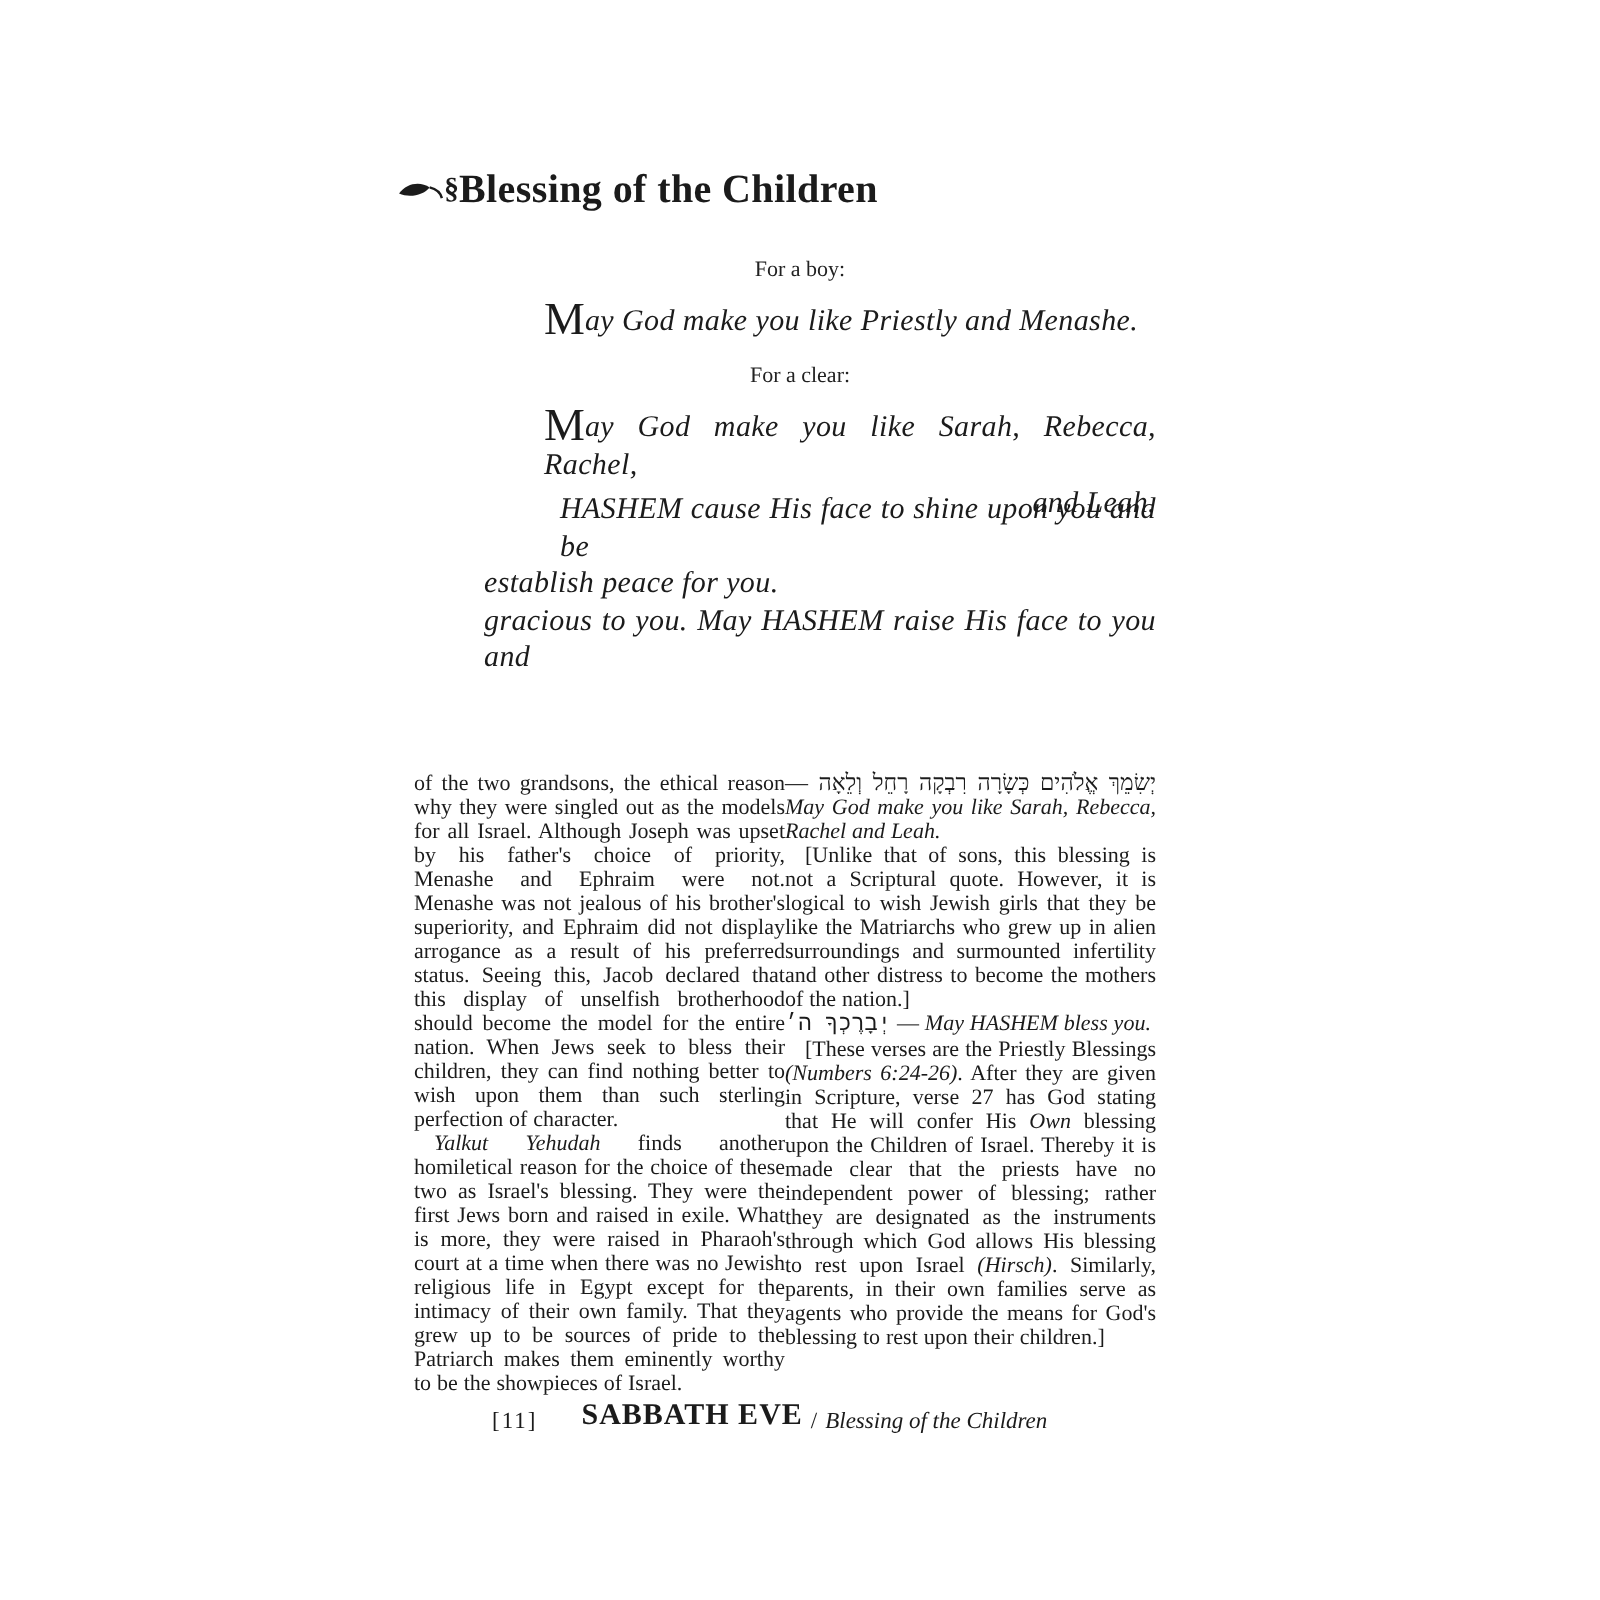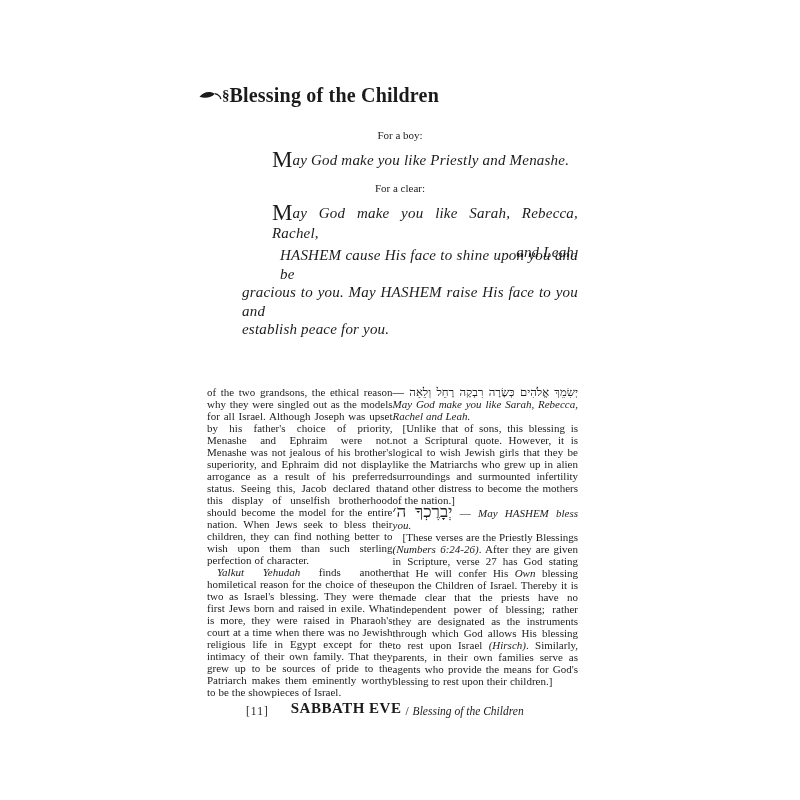--- a/index.html
+++ b/index.html
@@ -35,21 +35,21 @@
   .columns{position:absolute;left:207px;top:386px;width:386px;display:flex;}
   .col{width:185.5px;font-size:11px;line-height:12px;text-align:justify;
        letter-spacing:0;word-spacing:.2px;}
   .col p{margin:0;}
   .p-ind{text-indent:10px;}
   .heb-line{direction:rtl;text-align:justify;text-align-last:justify;
             font-style:normal;font-size:11.5px;}
   .trans{font-style:italic;}
   .gap-top{margin-top:12px;}
   .it{font-style:italic;}
-  .he{font-style:normal;font-size:17px;}
+  .he{font-style:normal;font-size:11px;font-family:Liberation Mono, monospace;}
 
   
   .footer{position:absolute;left:207px;top:700px;font-size:11.5px;display:flex;align-items:flex-end;padding-left:39px;}
   .f-page{margin-right:22px;letter-spacing:1px;}
   .f-section{font-weight:700;letter-spacing:.5px;font-size:15px;}
   .f-sep{margin:0 4px;}
   .f-title{font-style:italic;}
 </style>
 </head>
 <body>
@@ -72,22 +72,22 @@
     <div class="bl ind30"><span class="cap">M</span><span>ay God make you like Priestly and Menashe.</span></div>
   </div>
 
   <div class="bless b-girl">
     <div class="bl jl ind30"><span class="cap">M</span><span>ay God make you like Sarah, Rebecca, Rachel,</span></div>
     <div class="bl ind16"><span>and Leah.</span></div>
   </div>
 
   <div class="bless b-hashem">
     <div class="bl jl ind38"><span>HASHEM cause His face to shine upon you and be</span></div>
+    <div class="bl"><span>establish peace for you.</span></div>
     <div class="bl jl"><span>gracious to you. May HASHEM raise His face to you and</span></div>
-    <div class="bl"><span>establish peace for you.</span></div>
   </div>
 
   <div class="columns">
     <div class="col">
       <p><span>of the two grandsons, the ethical reason why they were singled out as the models for all Israel. Although Joseph was upset by his father's choice of priority, Menashe and Ephraim were not. Menashe was not jealous of his brother's superiority, and Ephraim did not display arrogance as a result of his preferred status. Seeing this, Jacob declared that this display of unselfish brotherhood should become the model for the entire nation. When Jews seek to bless their children, they can find nothing better to wish upon them than such sterling perfection of character.</span></p>
       <p class="p-ind"><span class="it">Yalkut Yehudah</span><span> finds another homiletical reason for the choice of these two as Israel's blessing. They were the first Jews born and raised in exile. What is more, they were raised in Pharaoh's court at a time when there was no Jewish religious life in Egypt except for the intimacy of their own family. That they grew up to be sources of pride to the Patriarch makes them eminently worthy to be the showpieces of Israel.</span></p>
     </div>
     <div class="col">
       <p class="heb-line" dir="rtl">יְשִׂמֵךְ אֱלֹהִים כְּשָׂרָה רִבְקָה רָחֵל וְלֵאָה —</p>
       <p class="trans">May God make you like Sarah, Rebecca, Rachel and Leah.</p>

